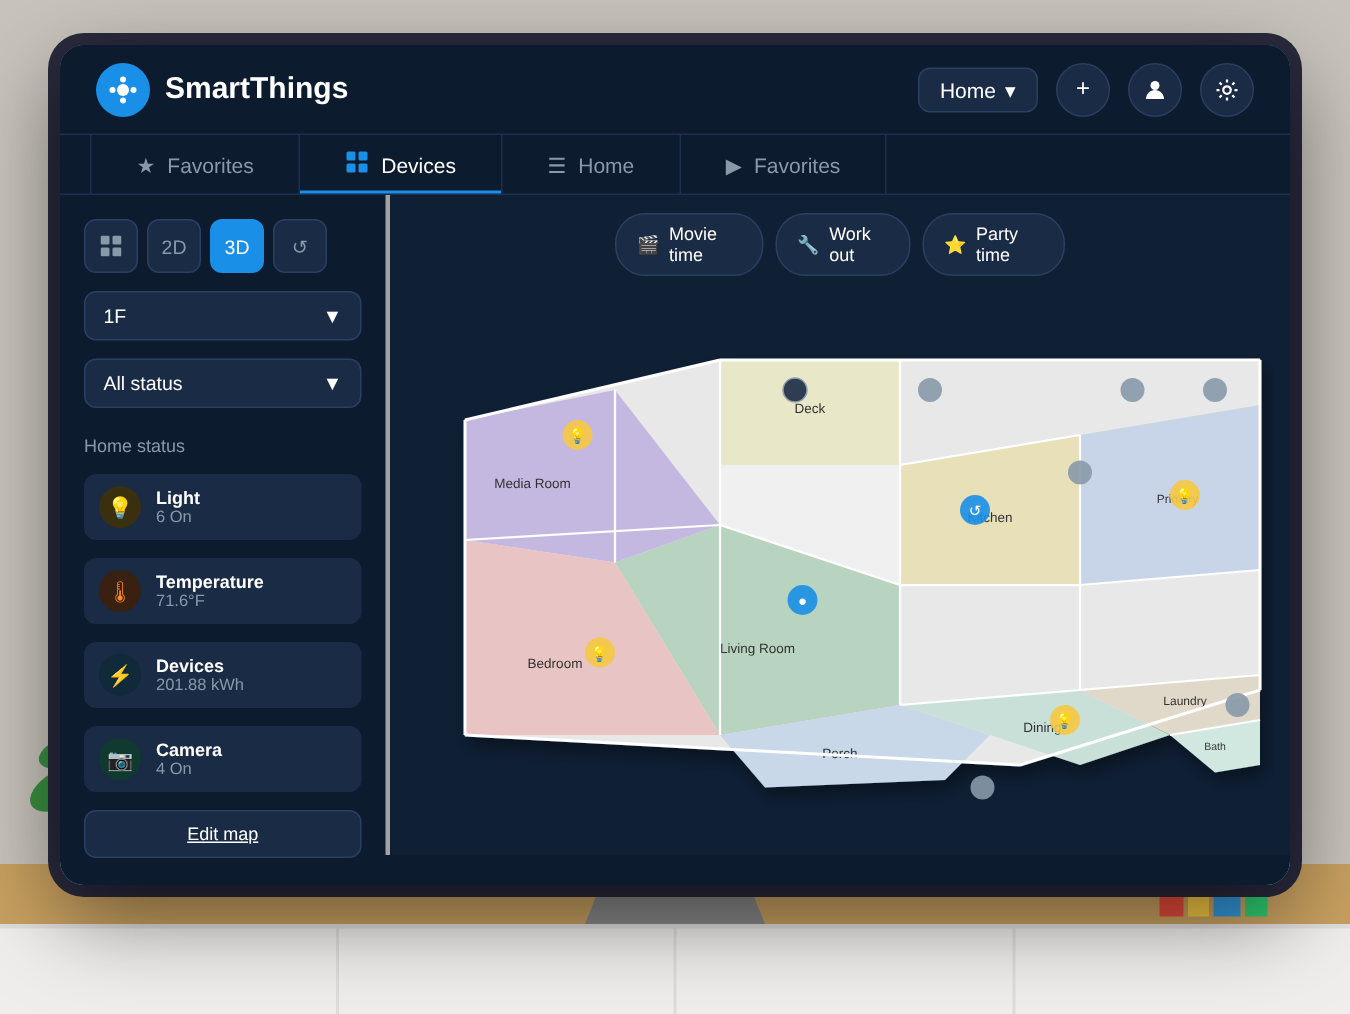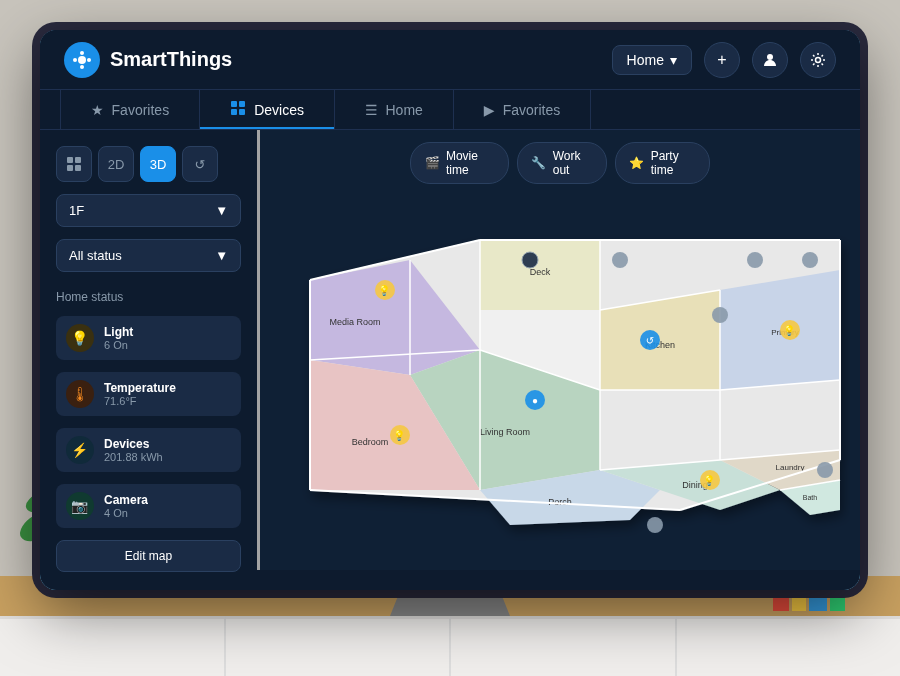--- a/index.html
+++ b/index.html
@@ -275,20 +275,21 @@
     .edit-map-btn {
       background: #1a2b45;
       border: 1px solid #2a4060;
       border-radius: 8px;
       padding: 8px 16px;
       color: white;
       font-size: 12px;
       cursor: pointer;
       text-align: center;
       margin-top: auto;
+      text-decoration: underline;
     }
 
     
     .map-area {
       flex: 1;
       background: #0f2035;
       position: relative;
       overflow: hidden;
     }
 

